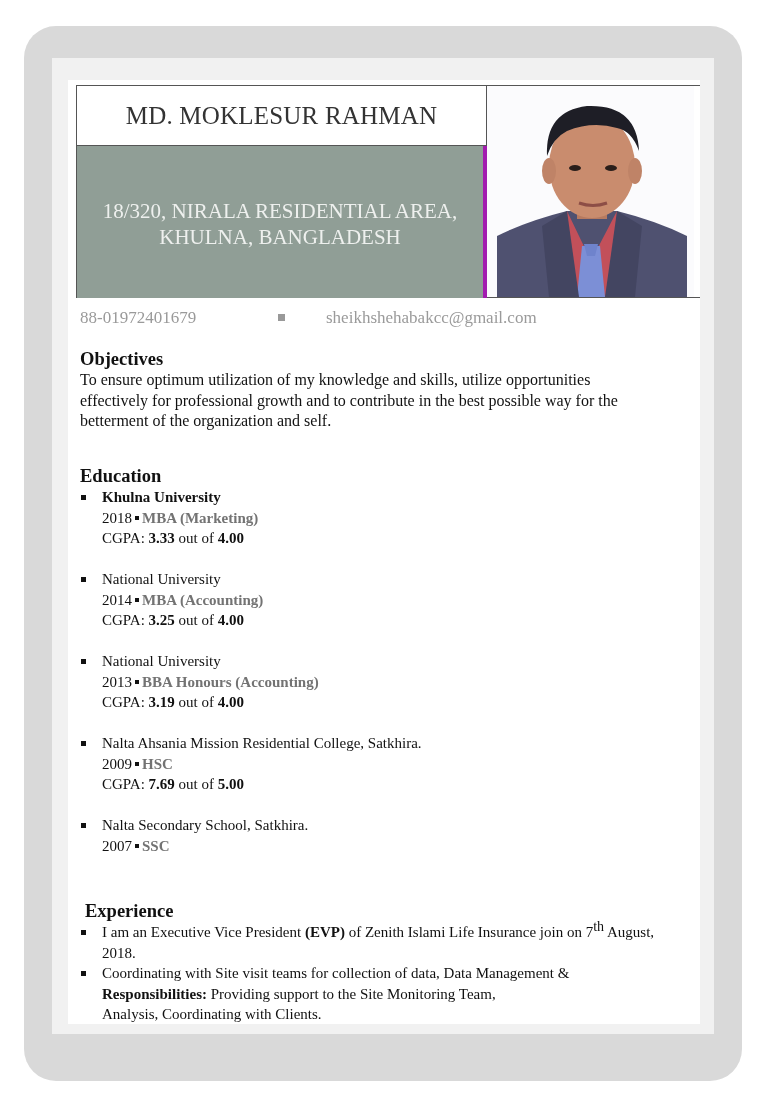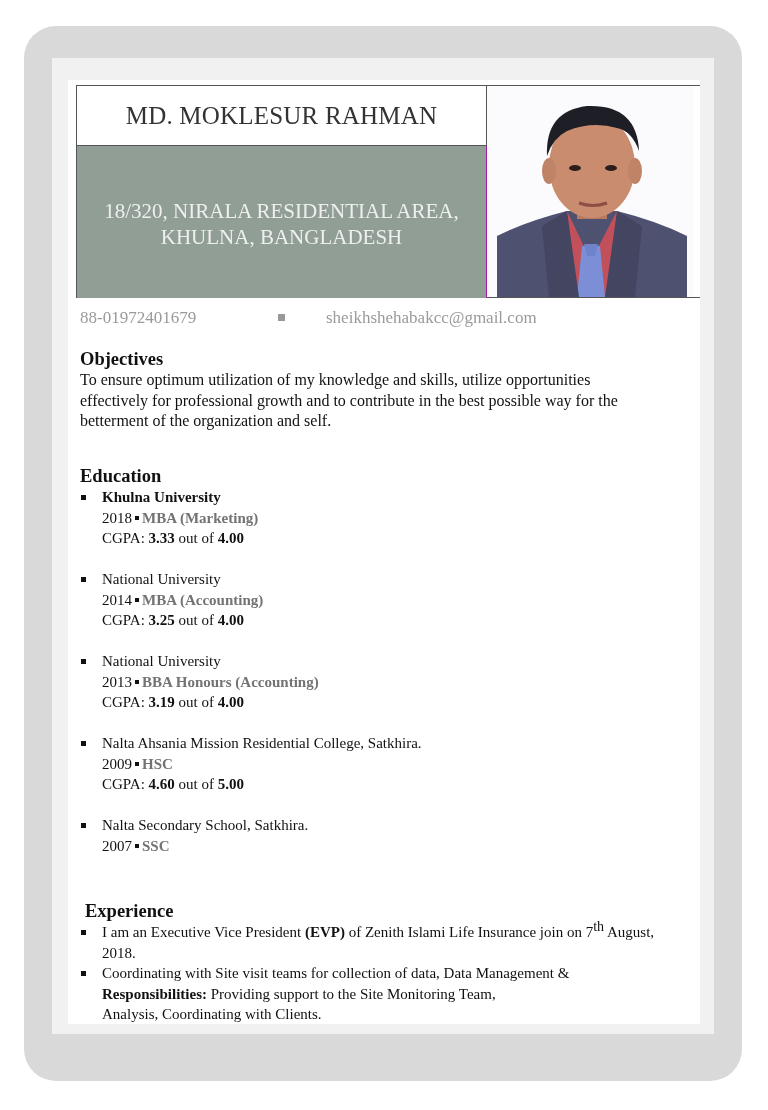--- a/index.html
+++ b/index.html
@@ -24,21 +24,21 @@
       border: 1px solid #555; box-sizing: border-box;
     }
     .name-cell {
       position: absolute; left: 0; top: 0; width: 410px; height: 60px;
       border-right: 1px solid #555; border-bottom: 1px solid #555; box-sizing: border-box;
       display: flex; align-items: center; justify-content: center;
       font-size: 25px; color: #333; letter-spacing: 0.2px;
     }
     .address-cell {
       position: absolute; left: 0; top: 60px; width: 410px; height: 152px;
-      background: #909e96; border-right: 1px solid #a21caf; box-sizing: border-box;
+      background: #909e96; border-right: 4px solid #a21caf; box-sizing: border-box;
       display: flex; align-items: center; justify-content: center; text-align: center;
       font-size: 21px; line-height: 26px; color: #eef0ee; padding-top: 4px;
     }
     .photo-cell {
       position: absolute; left: 410px; top: 0; width: 207px; height: 211px;
       background: #fbfbfd; overflow: hidden;
     }
     .photo-cell svg { display: block; }
     .contact {
       position: absolute; left: 12px; top: 228px; width: 600px; height: 26px;
@@ -171,21 +171,21 @@
         </div>
       </li>
       <li>
         <span class="bullet"></span>
         <div><span>Nalta Ahsania Mission Residential College, Satkhira.</span></div>
         <div>
           <span>2009</span><span class="dot-sep"></span><span class="degree">HSC</span>
         </div>
         <div>
           <span>CGPA:</span>
-          <b>4.60</b>
+          <b>7.69</b>
           <span>out of</span>
           <b>5.00</b>
         </div>
       </li>
       <li>
         <span class="bullet"></span>
         <div><span>Nalta Secondary School, Satkhira.</span></div>
         <div>
           <span>2007</span><span class="dot-sep"></span><span class="degree">SSC</span>
         </div>

